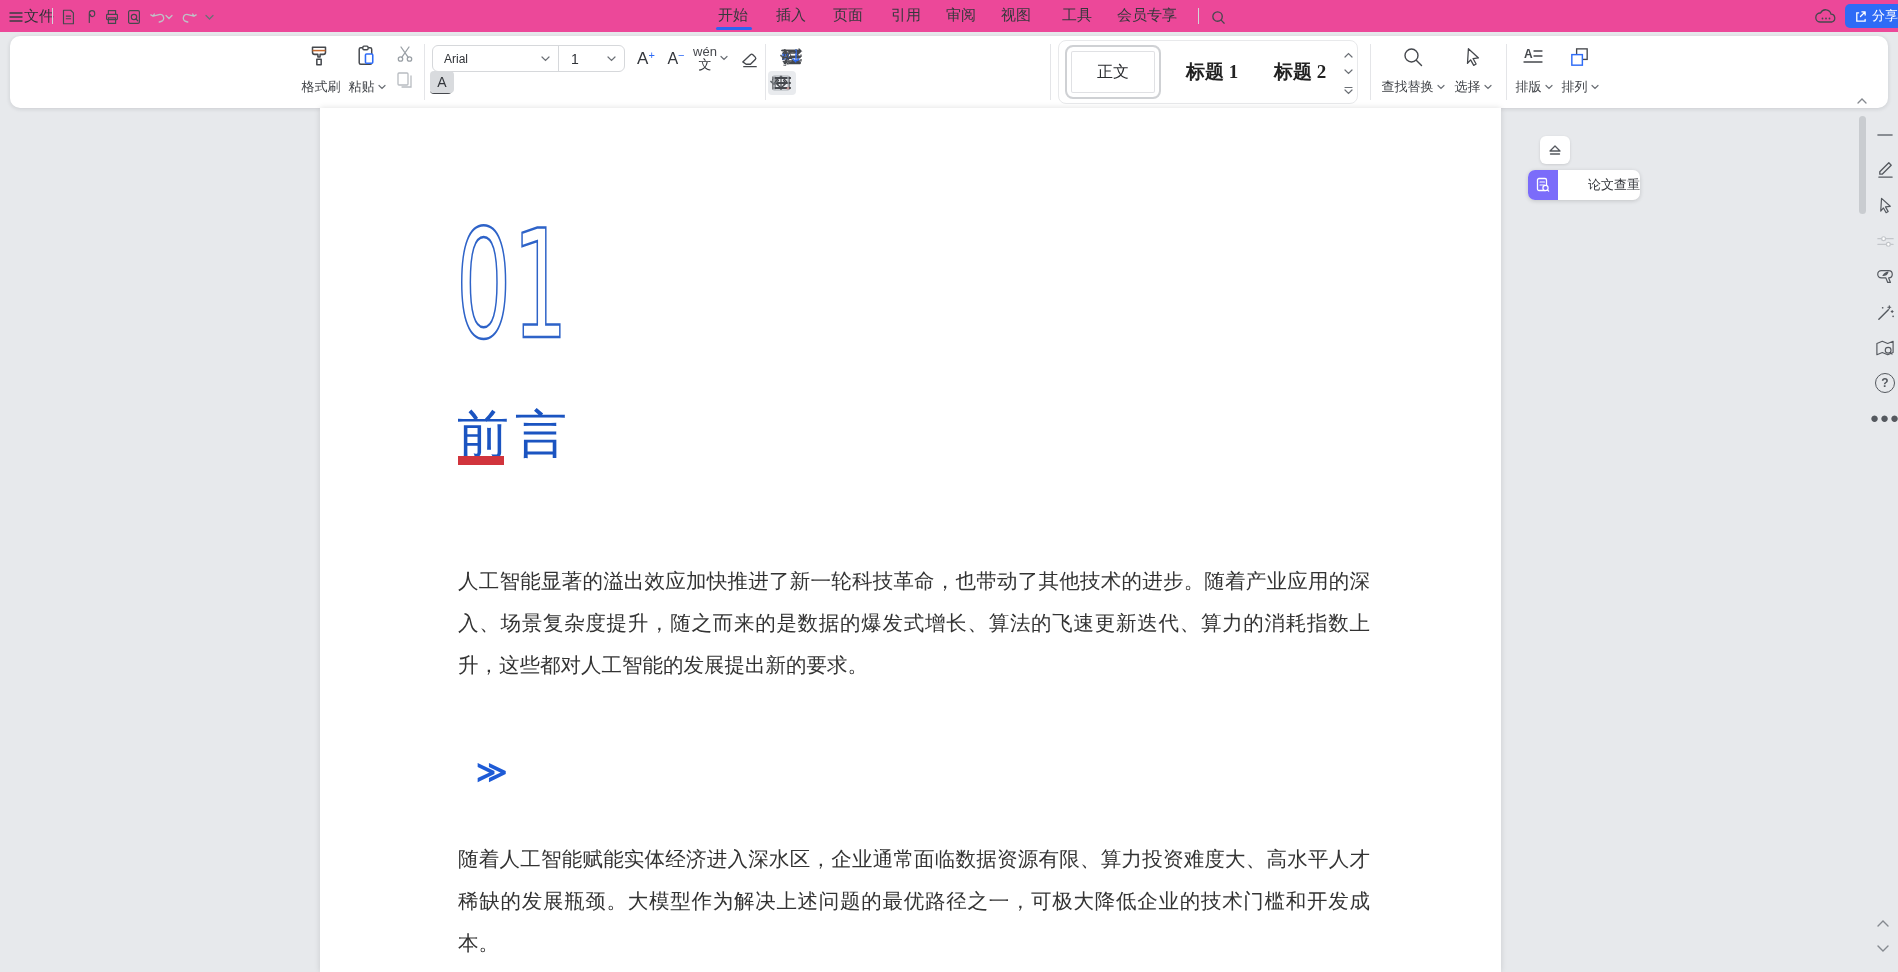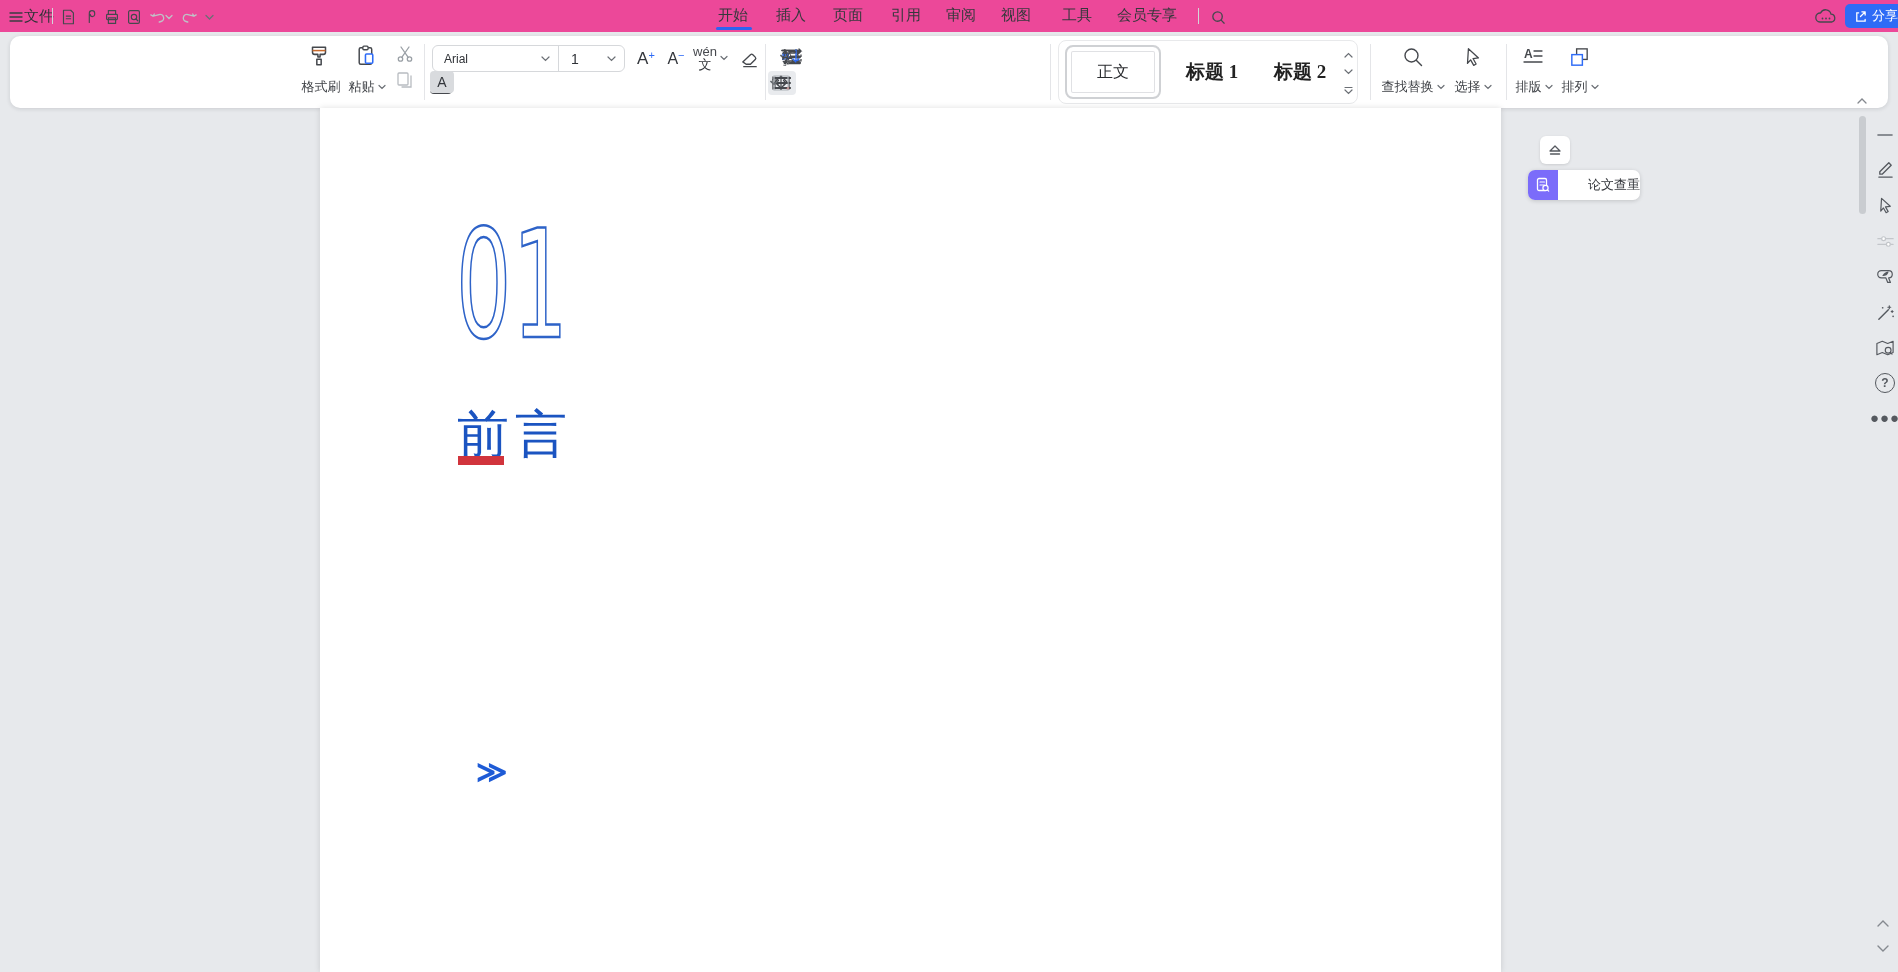--- a/index.html
+++ b/index.html
@@ -508,23 +508,25 @@
           <path d="M1 1.5l3 3 3-3" stroke="#6b6f75" stroke-width="1.2" fill="none" stroke-linecap="round"></path>
         </svg>
     </span>
   </div>
 </div>
 
 <div class="page">
   <div class="chapter-num">01</div>
   <div class="doc-title">前言</div>
   <div class="accent-bar"></div>
+  <div class="para" style="top:452px">人工智能显著的溢出效应加快推进了新一轮科技革命，也带动了其他技术的进步。随着产业应用的深入、场景复杂度提升，随之而来的是数据的爆发式增长、算法的飞速更新迭代、算力的消耗指数上升，这些都对人工智能的发展提出新的要求。</div>
   <div class="sec-head">
     <span class="sec-marker">≫</span>
   </div>
+  <div class="para" style="top:730px">随着人工智能赋能实体经济进入深水区，企业通常面临数据资源有限、算力投资难度大、高水平人才稀缺的发展瓶颈。大模型作为解决上述问题的最优路径之一，可极大降低企业的技术门槛和开发成本。</div>
 </div>
 
 <div class="eject-btn">
   <span>
     <svg width="14" height="12" viewBox="0 0 14 12">
         <path d="M2 7l5-5 5 5z" stroke="#55595f" stroke-width="1.3" fill="none" stroke-linejoin="round"></path>
         <path d="M2.5 10h9" stroke="#55595f" stroke-width="1.3" stroke-linecap="round"></path>
       </svg>
   </span>
 </div>

